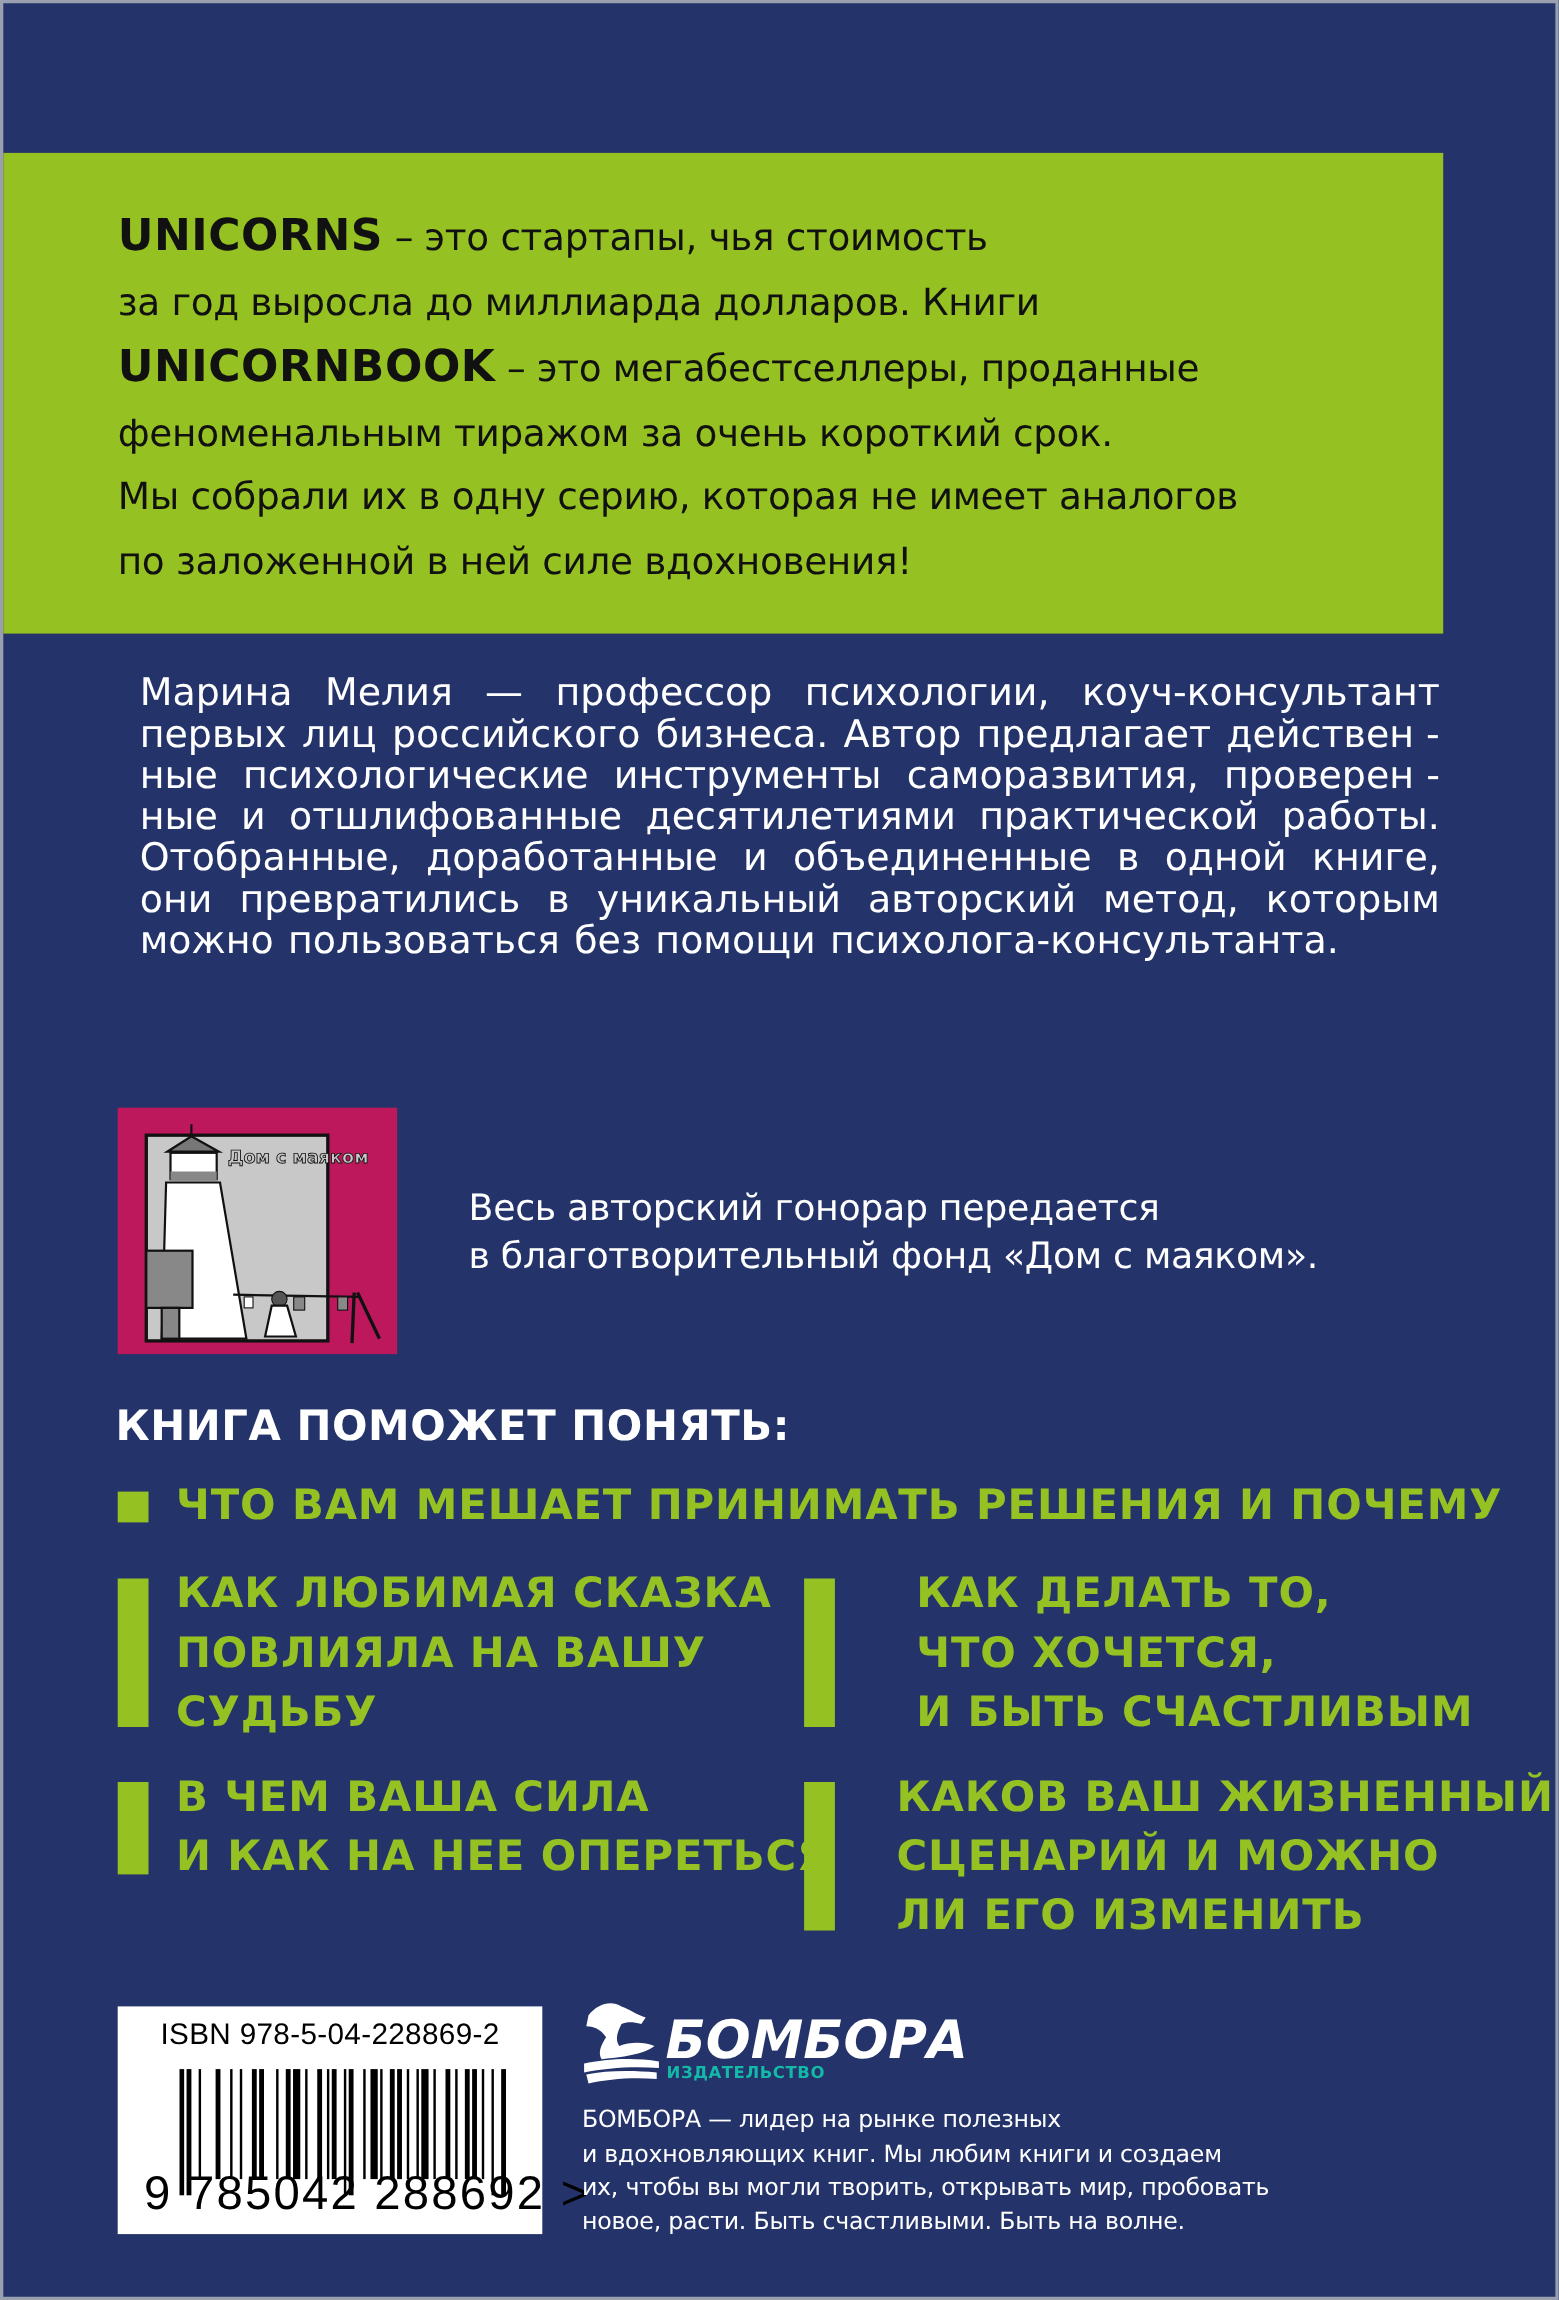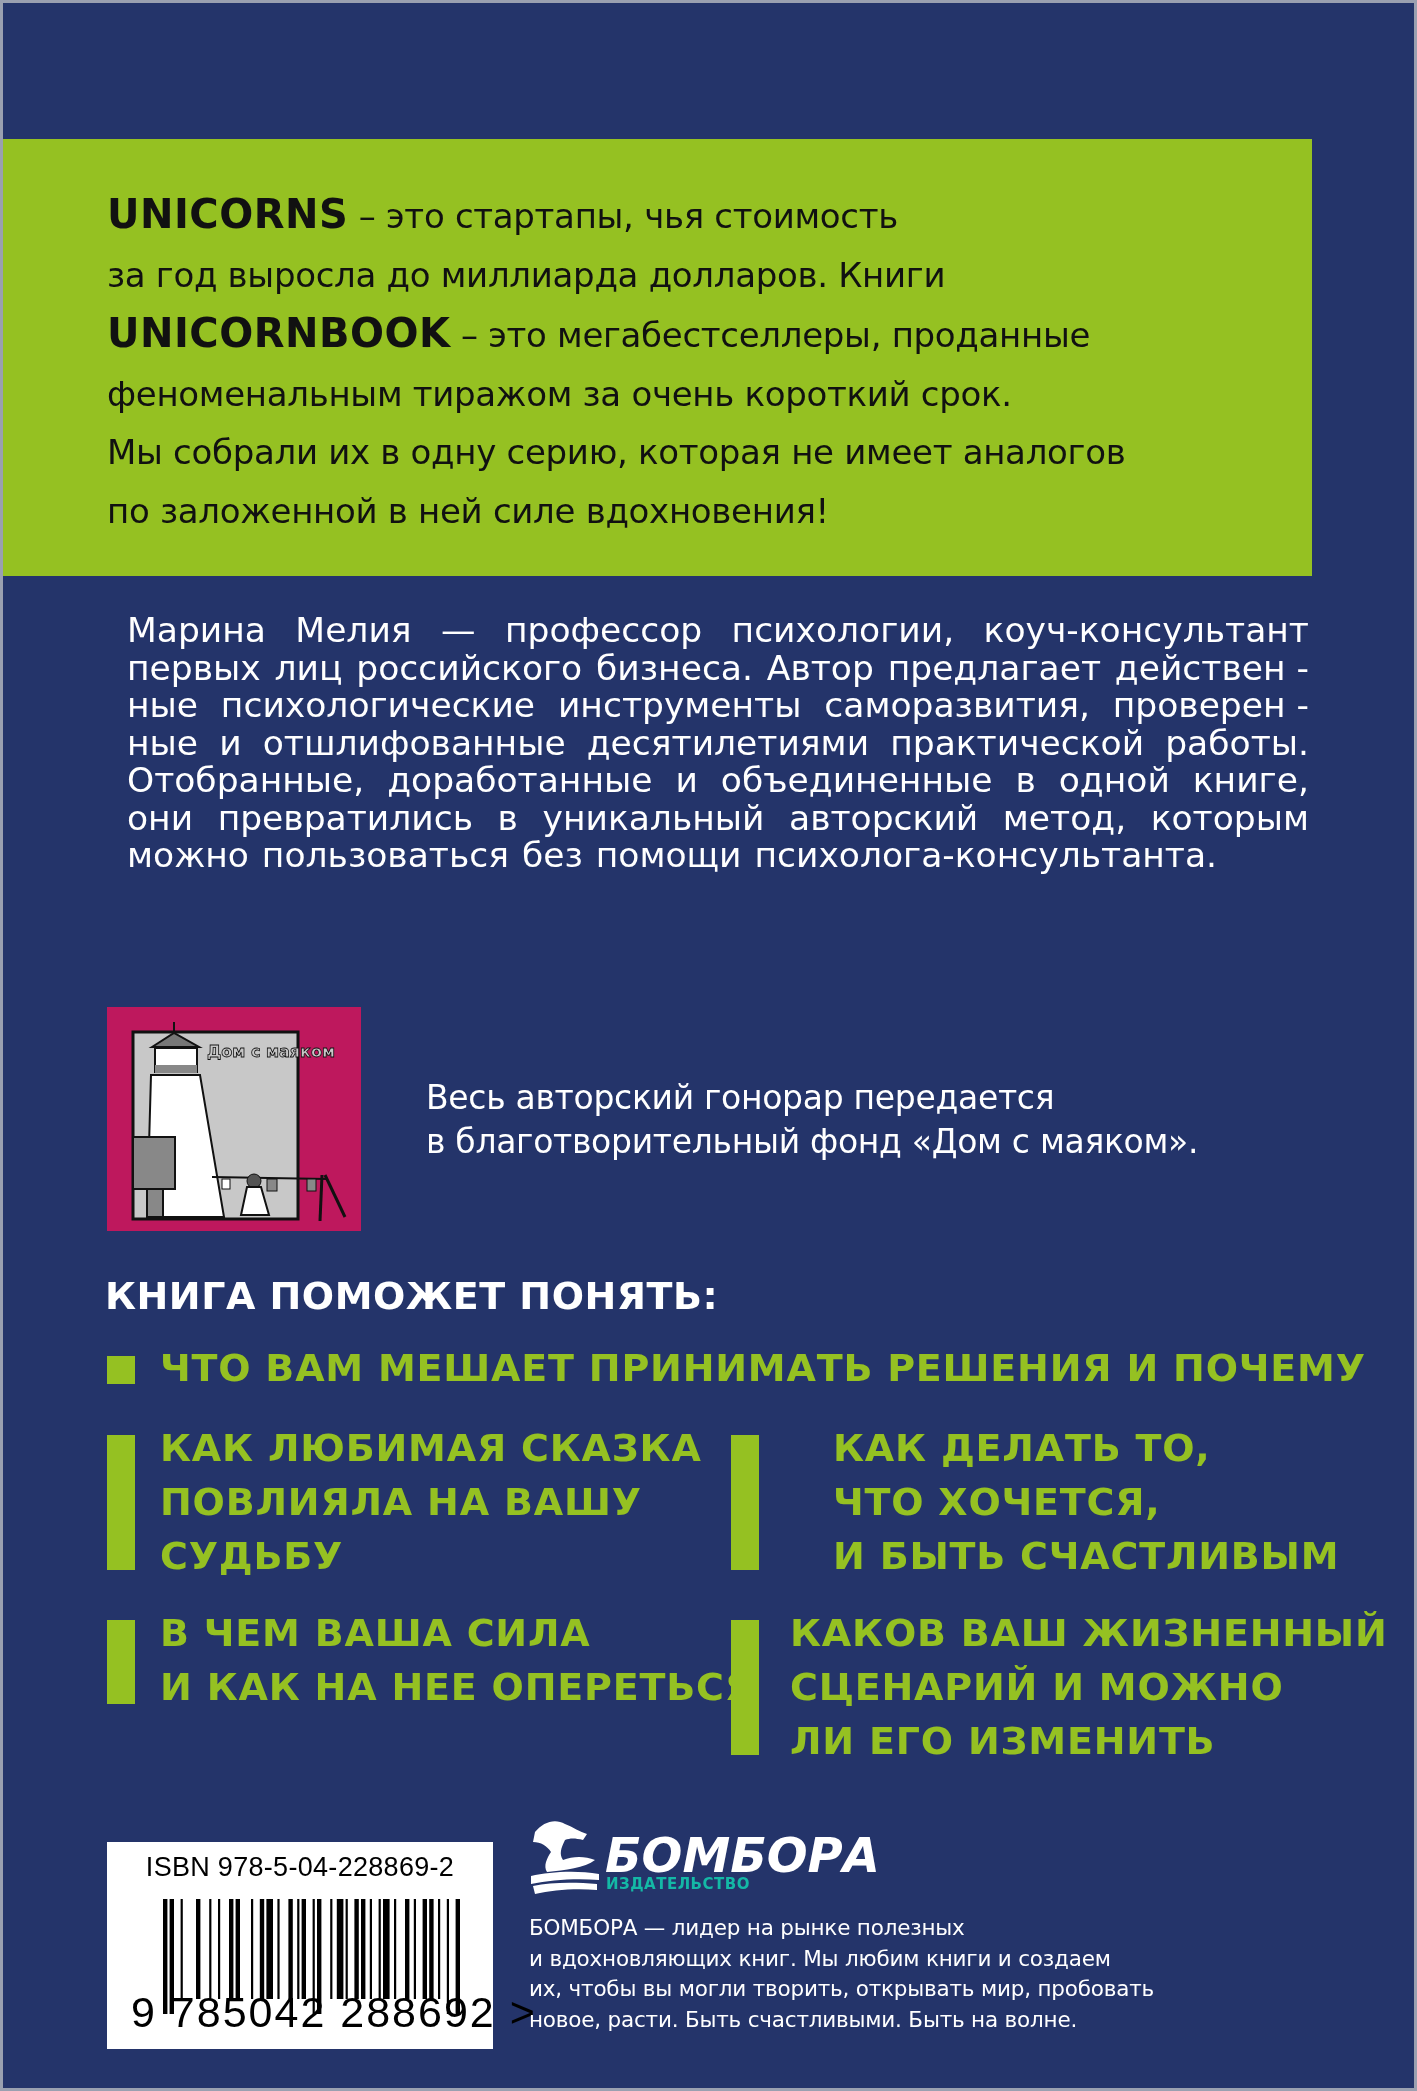--- a/index.html
+++ b/index.html
@@ -61,21 +61,20 @@
     letter-spacing: 0.8px; white-space: nowrap;
   }
   .bar { background: #95c122; width: 28px; }
   .square { background: #95c122; width: 28px; height: 28px; }
 
   
   #isbn-box {
     left: 107px; top: 1824px; width: 386px; height: 207px;
     background: #ffffff; color: #000;
     font-family: "Liberation Sans", sans-serif;
-    margin-top: 18px;
   }
   #isbn-label {
     position: absolute; left: 0; right: 0; top: 10px;
     text-align: center; font-size: 27px; letter-spacing: 0.3px;
   }
   #barcode { position: absolute; left: 56px; top: 57px; }
   #isbn-digits {
     position: absolute; left: 24px; top: 146px; font-size: 43px; letter-spacing: 2px;
     white-space: nowrap;
   }
@@ -209,21 +208,21 @@
 </div>
 
 <div class="abs bar" style="left:731px; top:1435px; height:135px;"></div>
 <div class="abs benefit" style="left:785px; top:1421px;margin-left:48px;">
   <div>КАК ДЕЛАТЬ ТО,</div>
   <div>ЧТО ХОЧЕТСЯ,</div>
   <div>И БЫТЬ СЧАСТЛИВЫМ</div>
 </div>
 
 <div class="abs bar" style="left:731px; top:1620px; height:135px;"></div>
-<div class="abs benefit" style="left:790px; top:1606px;">
+<div class="abs benefit" style="left:815px; top:1606px;">
   <div>КАКОВ ВАШ ЖИЗНЕННЫЙ</div>
   <div>СЦЕНАРИЙ И МОЖНО</div>
   <div>ЛИ ЕГО ИЗМЕНИТЬ</div>
 </div>
 
 <div id="isbn-box" class="abs">
   <div id="isbn-label">ISBN 978-5-04-228869-2</div>
   <svg id="barcode" width="300" height="115">
       <rect x="0" y="0" width="4.4" height="115" fill="#000"></rect>
       <rect x="6.6000000000000005" y="0" width="4.4" height="115" fill="#000"></rect>

